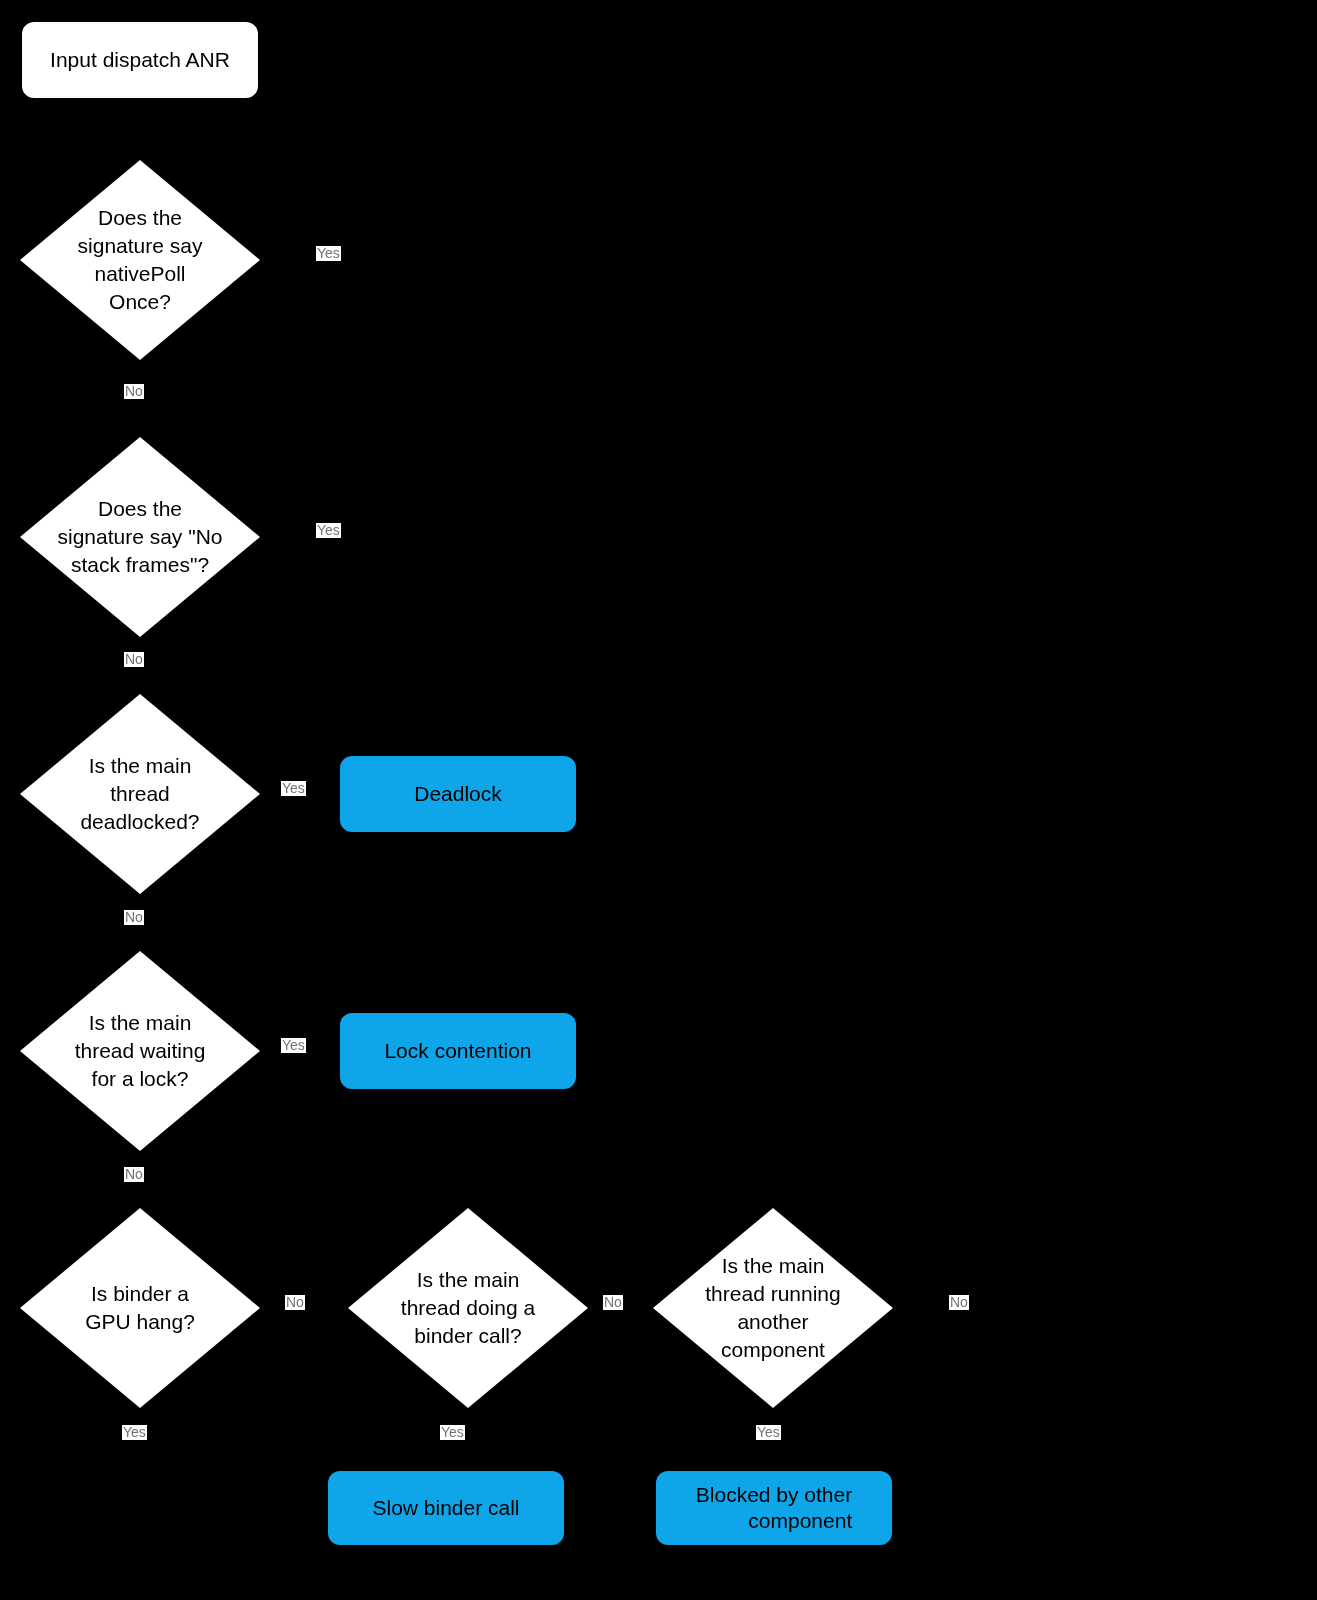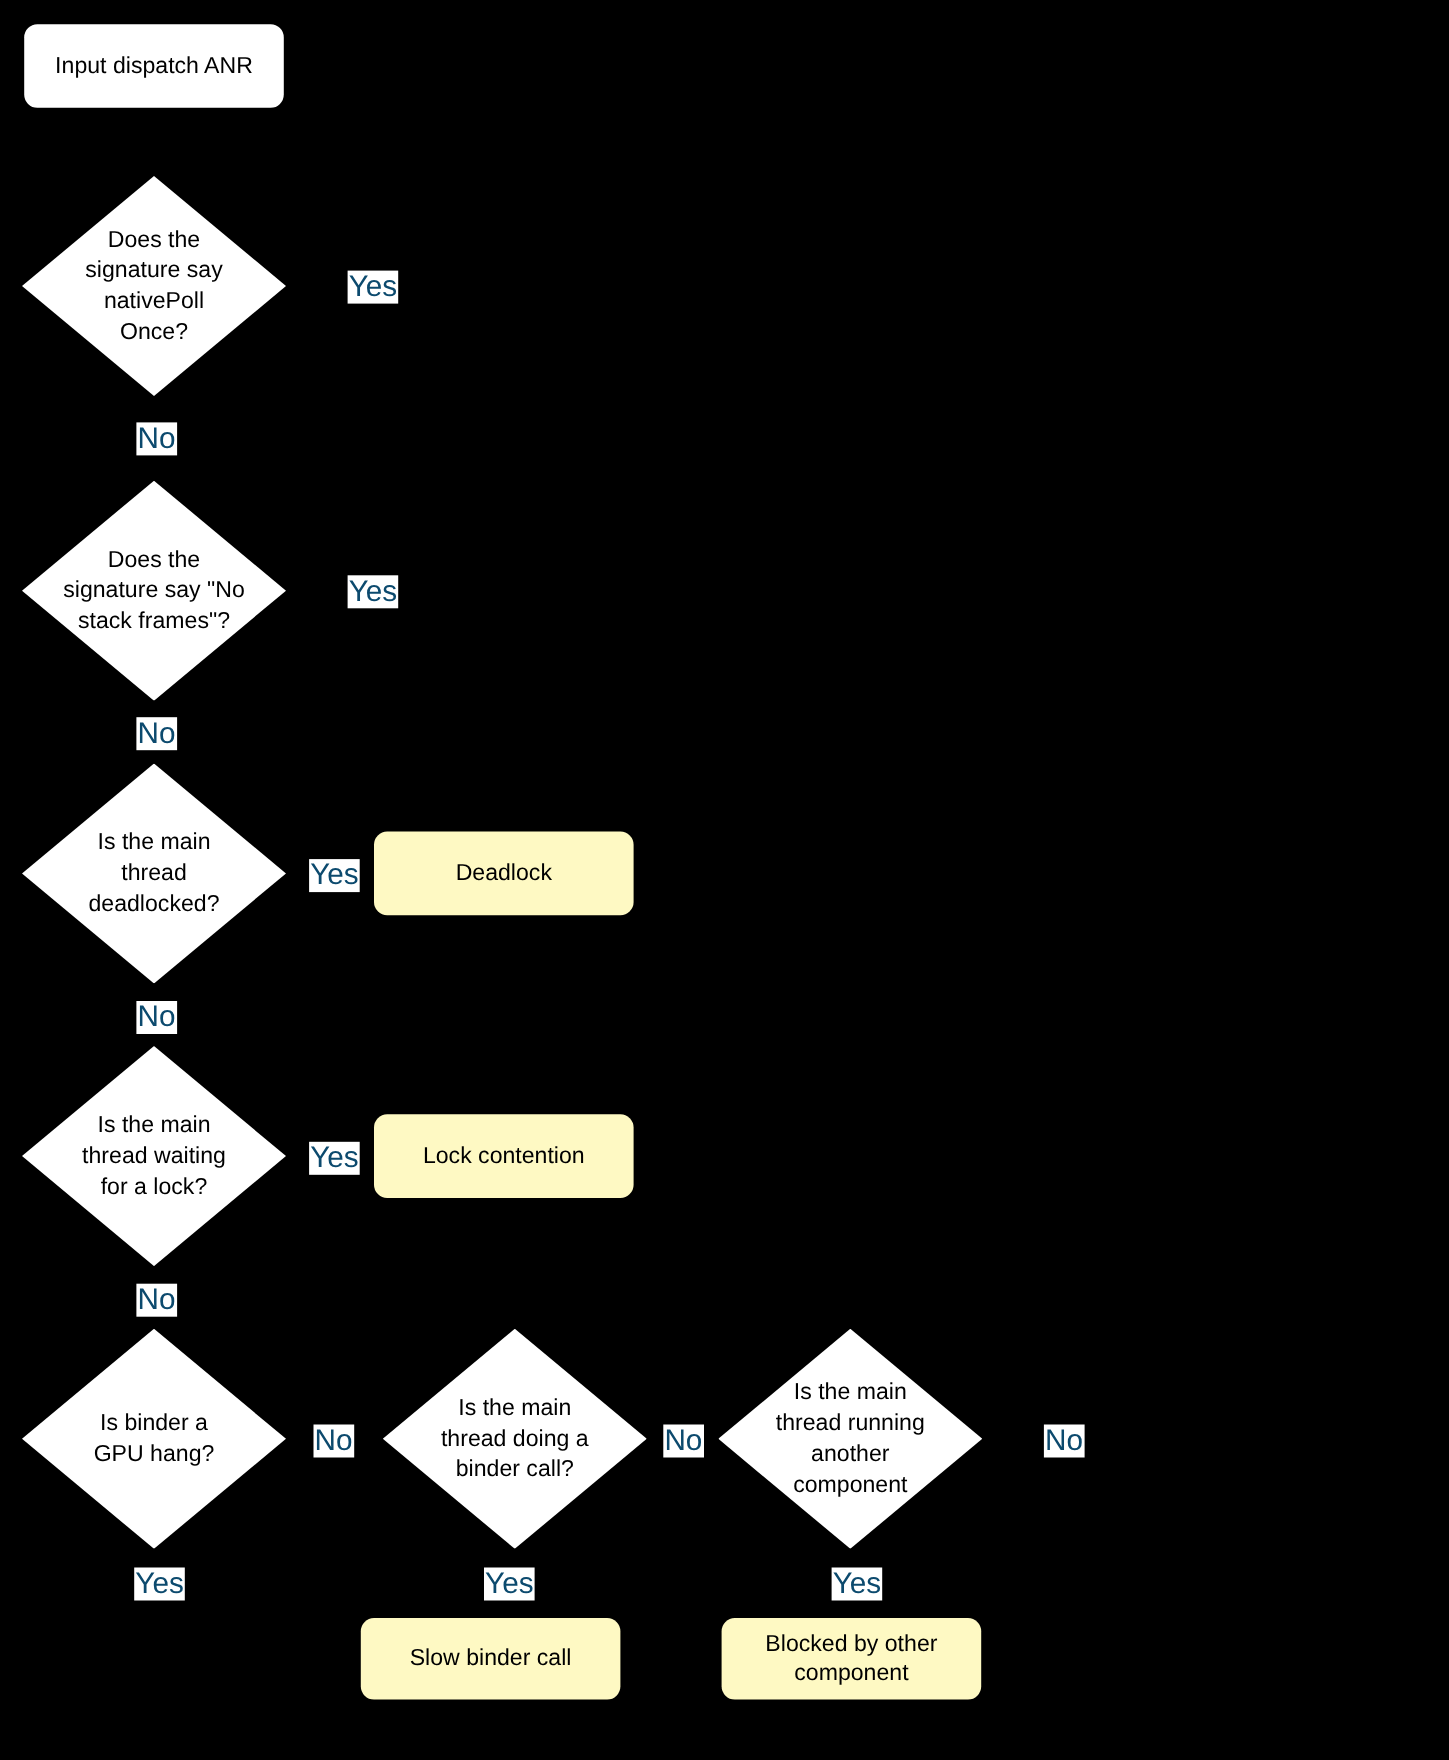--- a/index.html
+++ b/index.html
@@ -2,37 +2,37 @@
 <html><head>
 <meta charset="utf-8">
 <title>ANR triage flowchart</title>
 <style>
   html,body{margin:0;padding:0;background:#000;}
   #stage{position:relative;width:1317px;height:1600px;background:#000;
          font-family:"Liberation Sans", sans-serif; overflow:hidden;}
 
   
   .box{position:absolute;box-sizing:border-box;border-radius:12px;
-       display:flex;align-items:center;justify-content:center;text-align:center;
+       display:flex;align-items:center;justify-content:center;text-align:right;
        color:#000;font-size:21px;line-height:1.22;padding:4px 10px;}
   .box.white{background:#ffffff;}
   .box.pink{background:#f9cfcb;}
-  .box.green{background:#fef9c3;}
+  .box.green{background:#0ea5e9;}
 
   
   .diamond{position:absolute;}
   .diamond .shape{position:absolute;inset:0;background:#ffffff;
                   clip-path:polygon(50% 0,100% 50%,50% 100%,0 50%);}
   .diamond .dtext{position:absolute;left:50%;top:50%;transform:translate(-50%,-50%);
                   width:170px;text-align:center;color:#000;font-size:21px;line-height:1.33;
                   white-space:pre-line;}
   .diamond.wide .dtext{width:186px;}
 
   
-  .elabel{position:absolute;color:#0c4a6e;font-size:27px;line-height:1.1;
+  .elabel{position:absolute;color:#737373;font-size:14px;line-height:1.1;
           background:#ffffff;white-space:nowrap;padding:0 1px;}
 
   
   .link{position:absolute;background:#000;}
 </style>
 </head>
 <body>
 
 <div id="stage">
 

